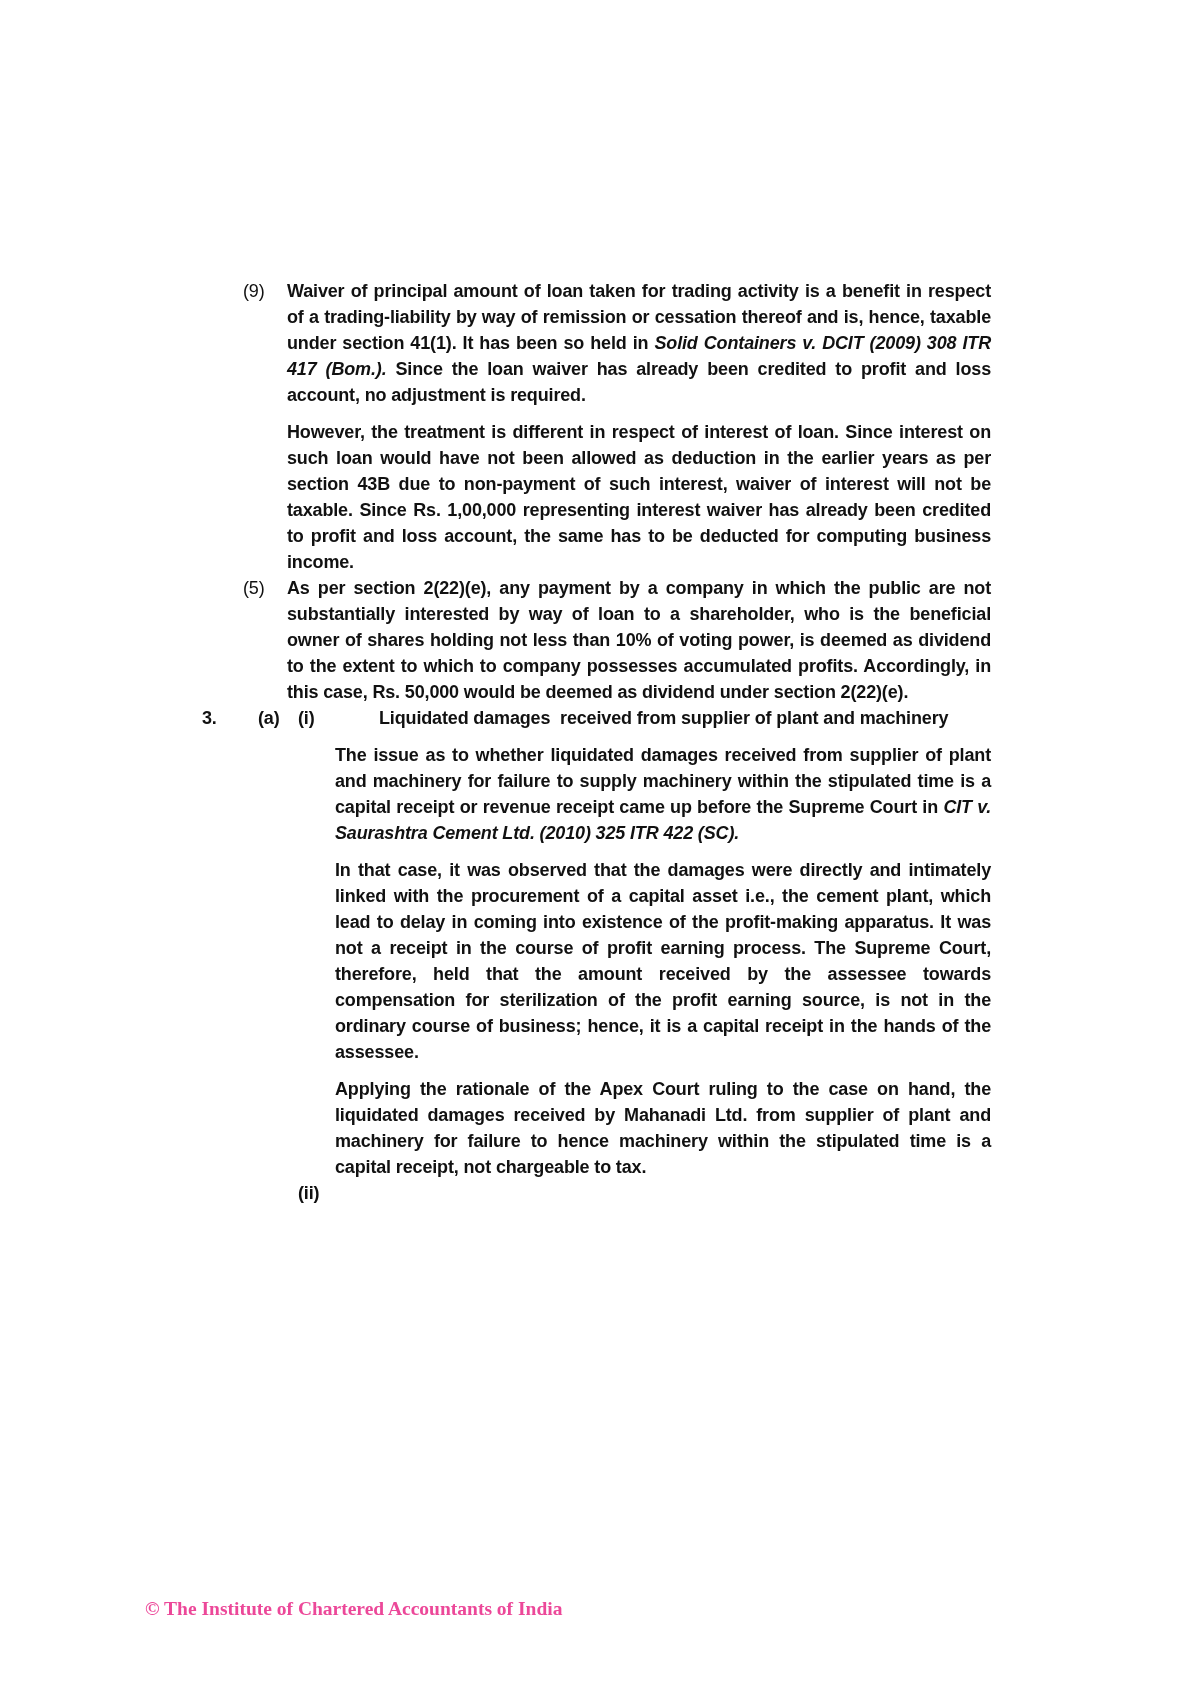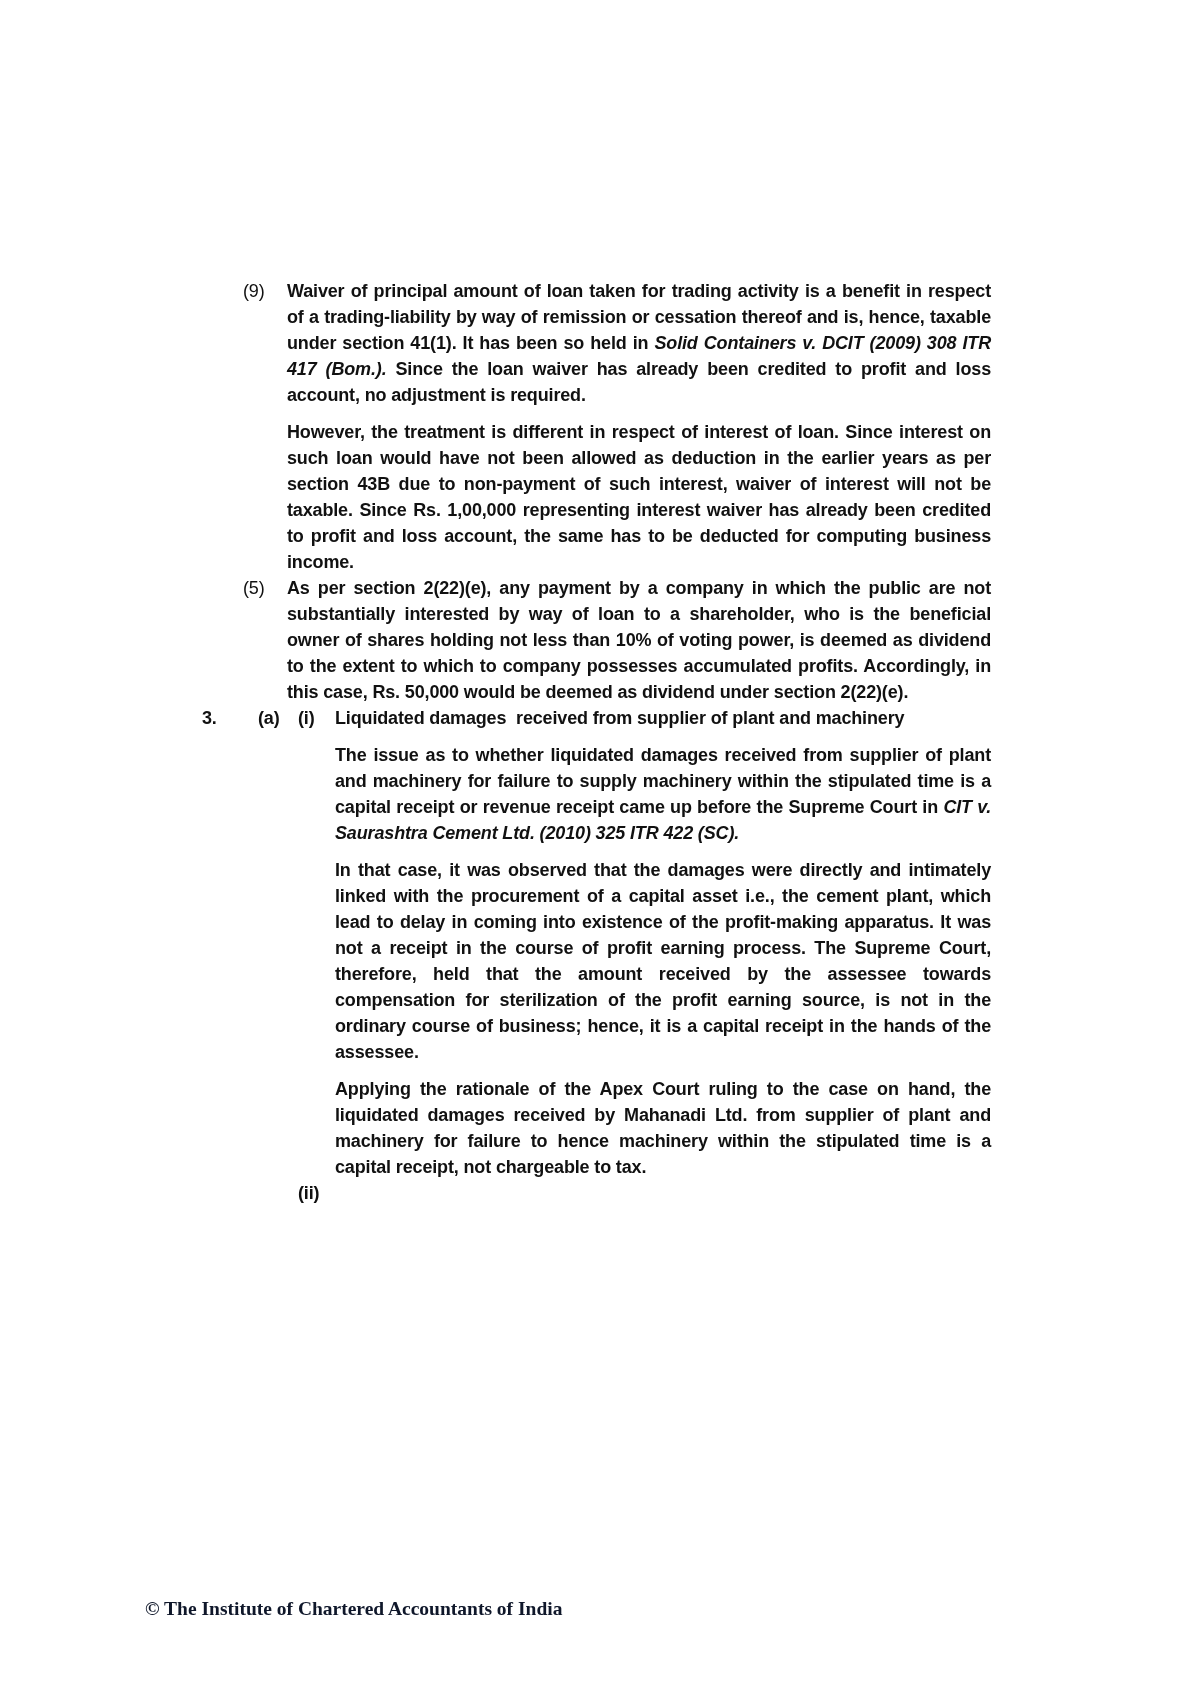--- a/index.html
+++ b/index.html
@@ -39,29 +39,29 @@
   .marker-q { width: 56px; flex: 0 0 56px; font-weight: bold; }
   .marker-a { width: 40px; flex: 0 0 40px; font-weight: bold; }
   .marker-i { width: 37px; flex: 0 0 37px; font-weight: bold; }
   .body-a  { width: 709px; flex: 0 0 709px; }
   .body-i  { width: 672px; flex: 0 0 672px; }
   .subheading {
     font-weight: bold;
     margin: 0 0 11px 0;
     text-align: justify;
   }
-  .subheading.preserve { white-space: pre-wrap; }
+  .subheading.preserve { white-space: pre-wrap; margin-left: 44px; }
   .footer {
     position: absolute;
     left: 145px;
     top: 1598px;
     font-family: "Liberation Serif", serif;
     font-weight: bold;
     font-size: 19.5px;
-    color: #0f172a;
+    color: #ec4899;
     white-space: nowrap;
   }
 </style>
 </head>
 <body>
 
 <div class="page">
   <div class="doc">
 
     <div class="row l1">

